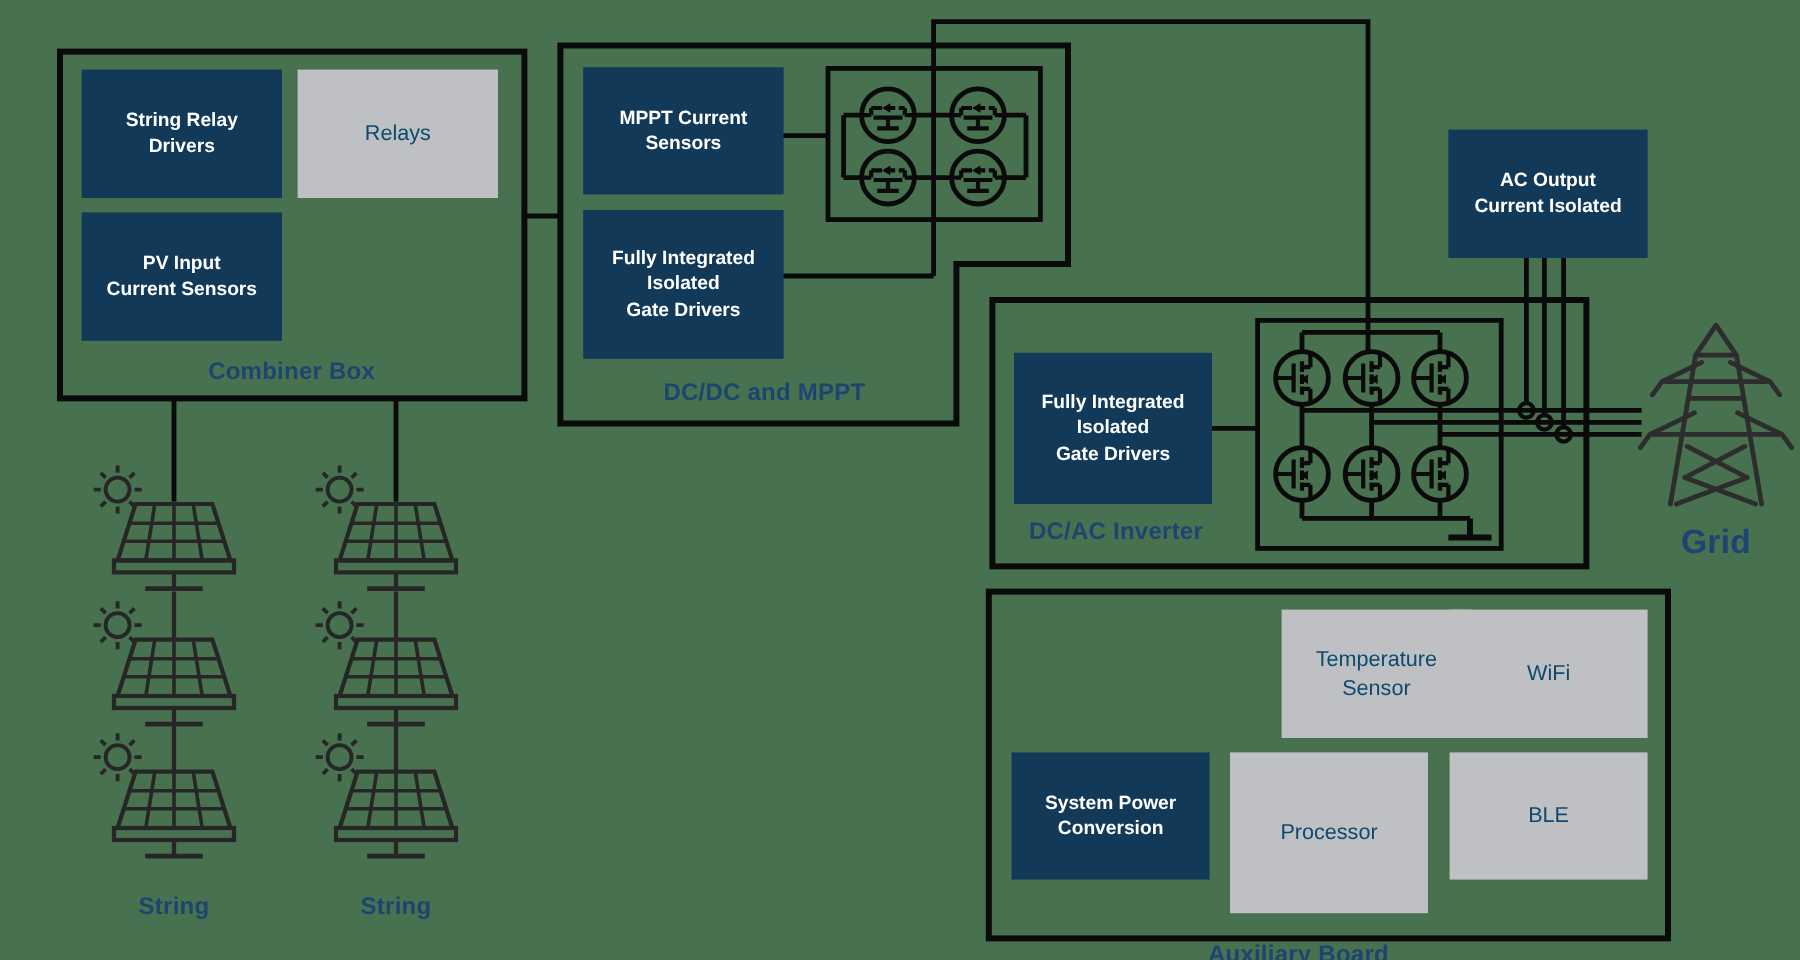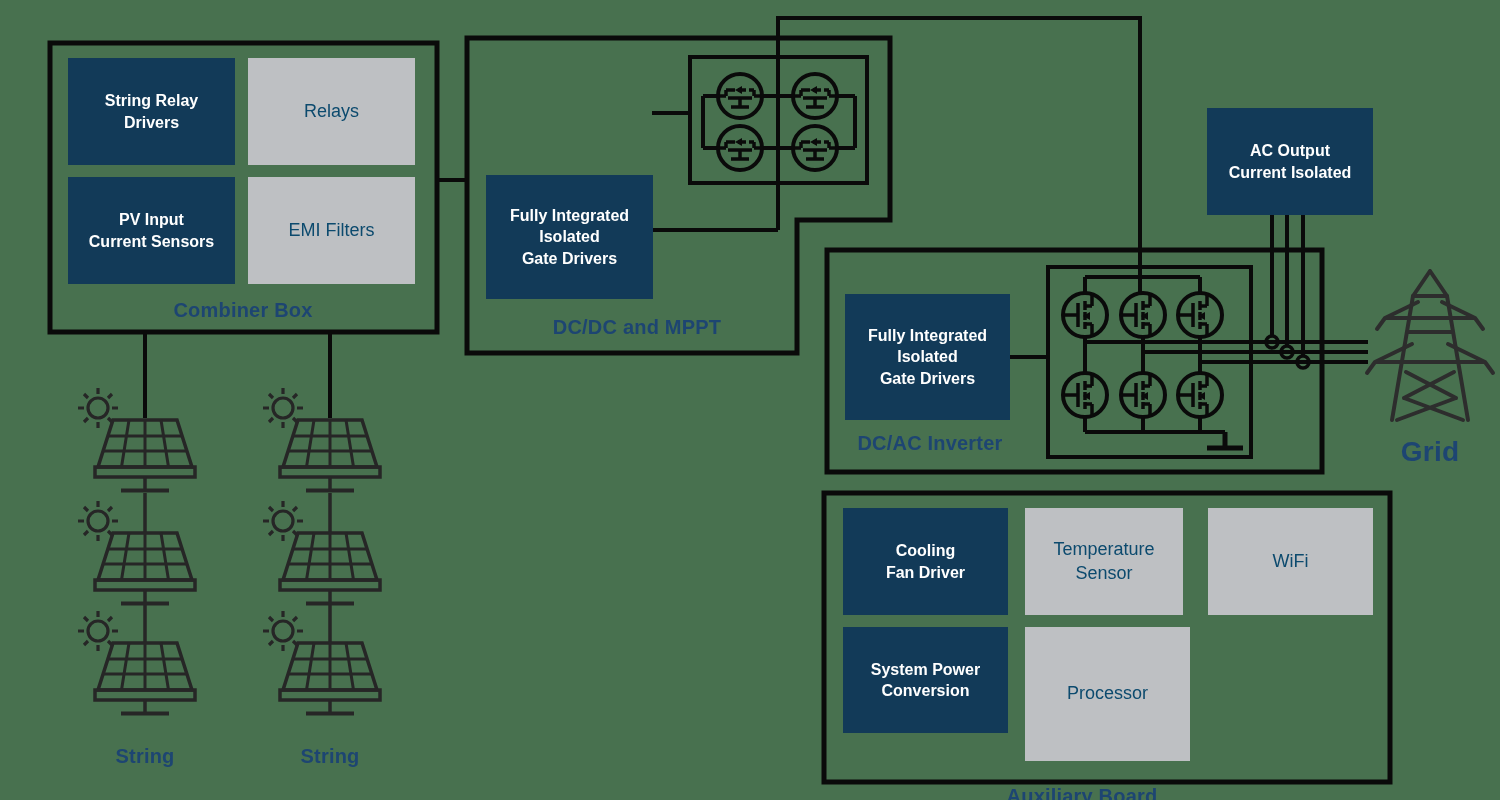--- a/index.html
+++ b/index.html
@@ -142,41 +142,41 @@
       <path d="M1406,372 L1456,398 M1454,372 L1404,398
                M1404,398 L1463,420 M1456,398 L1397,420"></path>
     </g>
   </svg>
 
   <div class="lbox navy" style="left:68px;top:58px;width:167px;height:107px">String Relay
 Drivers</div>
   <div class="lbox gray" style="left:248px;top:58px;width:167px;height:107px">Relays</div>
   <div class="lbox navy" style="left:68px;top:177px;width:167px;height:107px">PV Input
 Current Sensors</div>
-  <div class="lbox gray" style="left:248px;top:177px;width:167px;height:107px">EMI Filters</div>
 
+  <div class="lbox navy" style="left:486px;top:56px;width:167px;height:106px">MPPT Current
+Sensors</div>
   <div class="lbox navy" style="left:486px;top:175px;width:167px;height:124px">Fully Integrated
 Isolated
 Gate Drivers</div>
 
   <div class="lbox navy" style="left:845px;top:294px;width:165px;height:126px">Fully Integrated
 Isolated
 Gate Drivers</div>
 
   <div class="lbox navy" style="left:1207px;top:108px;width:166px;height:107px">AC Output
 Current Isolated</div>
 
-  <div class="lbox navy" style="left:843px;top:508px;width:165px;height:107px">Cooling
-Fan Driver</div>
-  <div class="lbox gray" style="left:1025px;top:508px;width:158px;height:107px">Temperature
+  <div class="lbox gray" style="left:1068px;top:508px;width:158px;height:107px">Temperature
 Sensor</div>
   <div class="lbox gray" style="left:1208px;top:508px;width:165px;height:107px">WiFi</div>
   <div class="lbox navy" style="left:843px;top:627px;width:165px;height:106px">System Power
 Conversion</div>
   <div class="lbox gray" style="left:1025px;top:627px;width:165px;height:134px">Processor</div>
+  <div class="lbox gray" style="left:1208px;top:627px;width:165px;height:106px">BLE</div>
 
   <div class="cap" style="left:243px;top:299px">Combiner Box</div>
   <div class="cap" style="left:637px;top:316px">DC/DC and MPPT</div>
   <div class="cap" style="left:930px;top:432px">DC/AC Inverter</div>
   <div class="cap" style="left:1082px;top:785px">Auxiliary Board</div>
   <div class="cap" style="left:145px;top:745px">String</div>
   <div class="cap" style="left:330px;top:745px">String</div>
   <div class="cap big" style="left:1430px;top:436px">Grid</div>
 </div>
 

